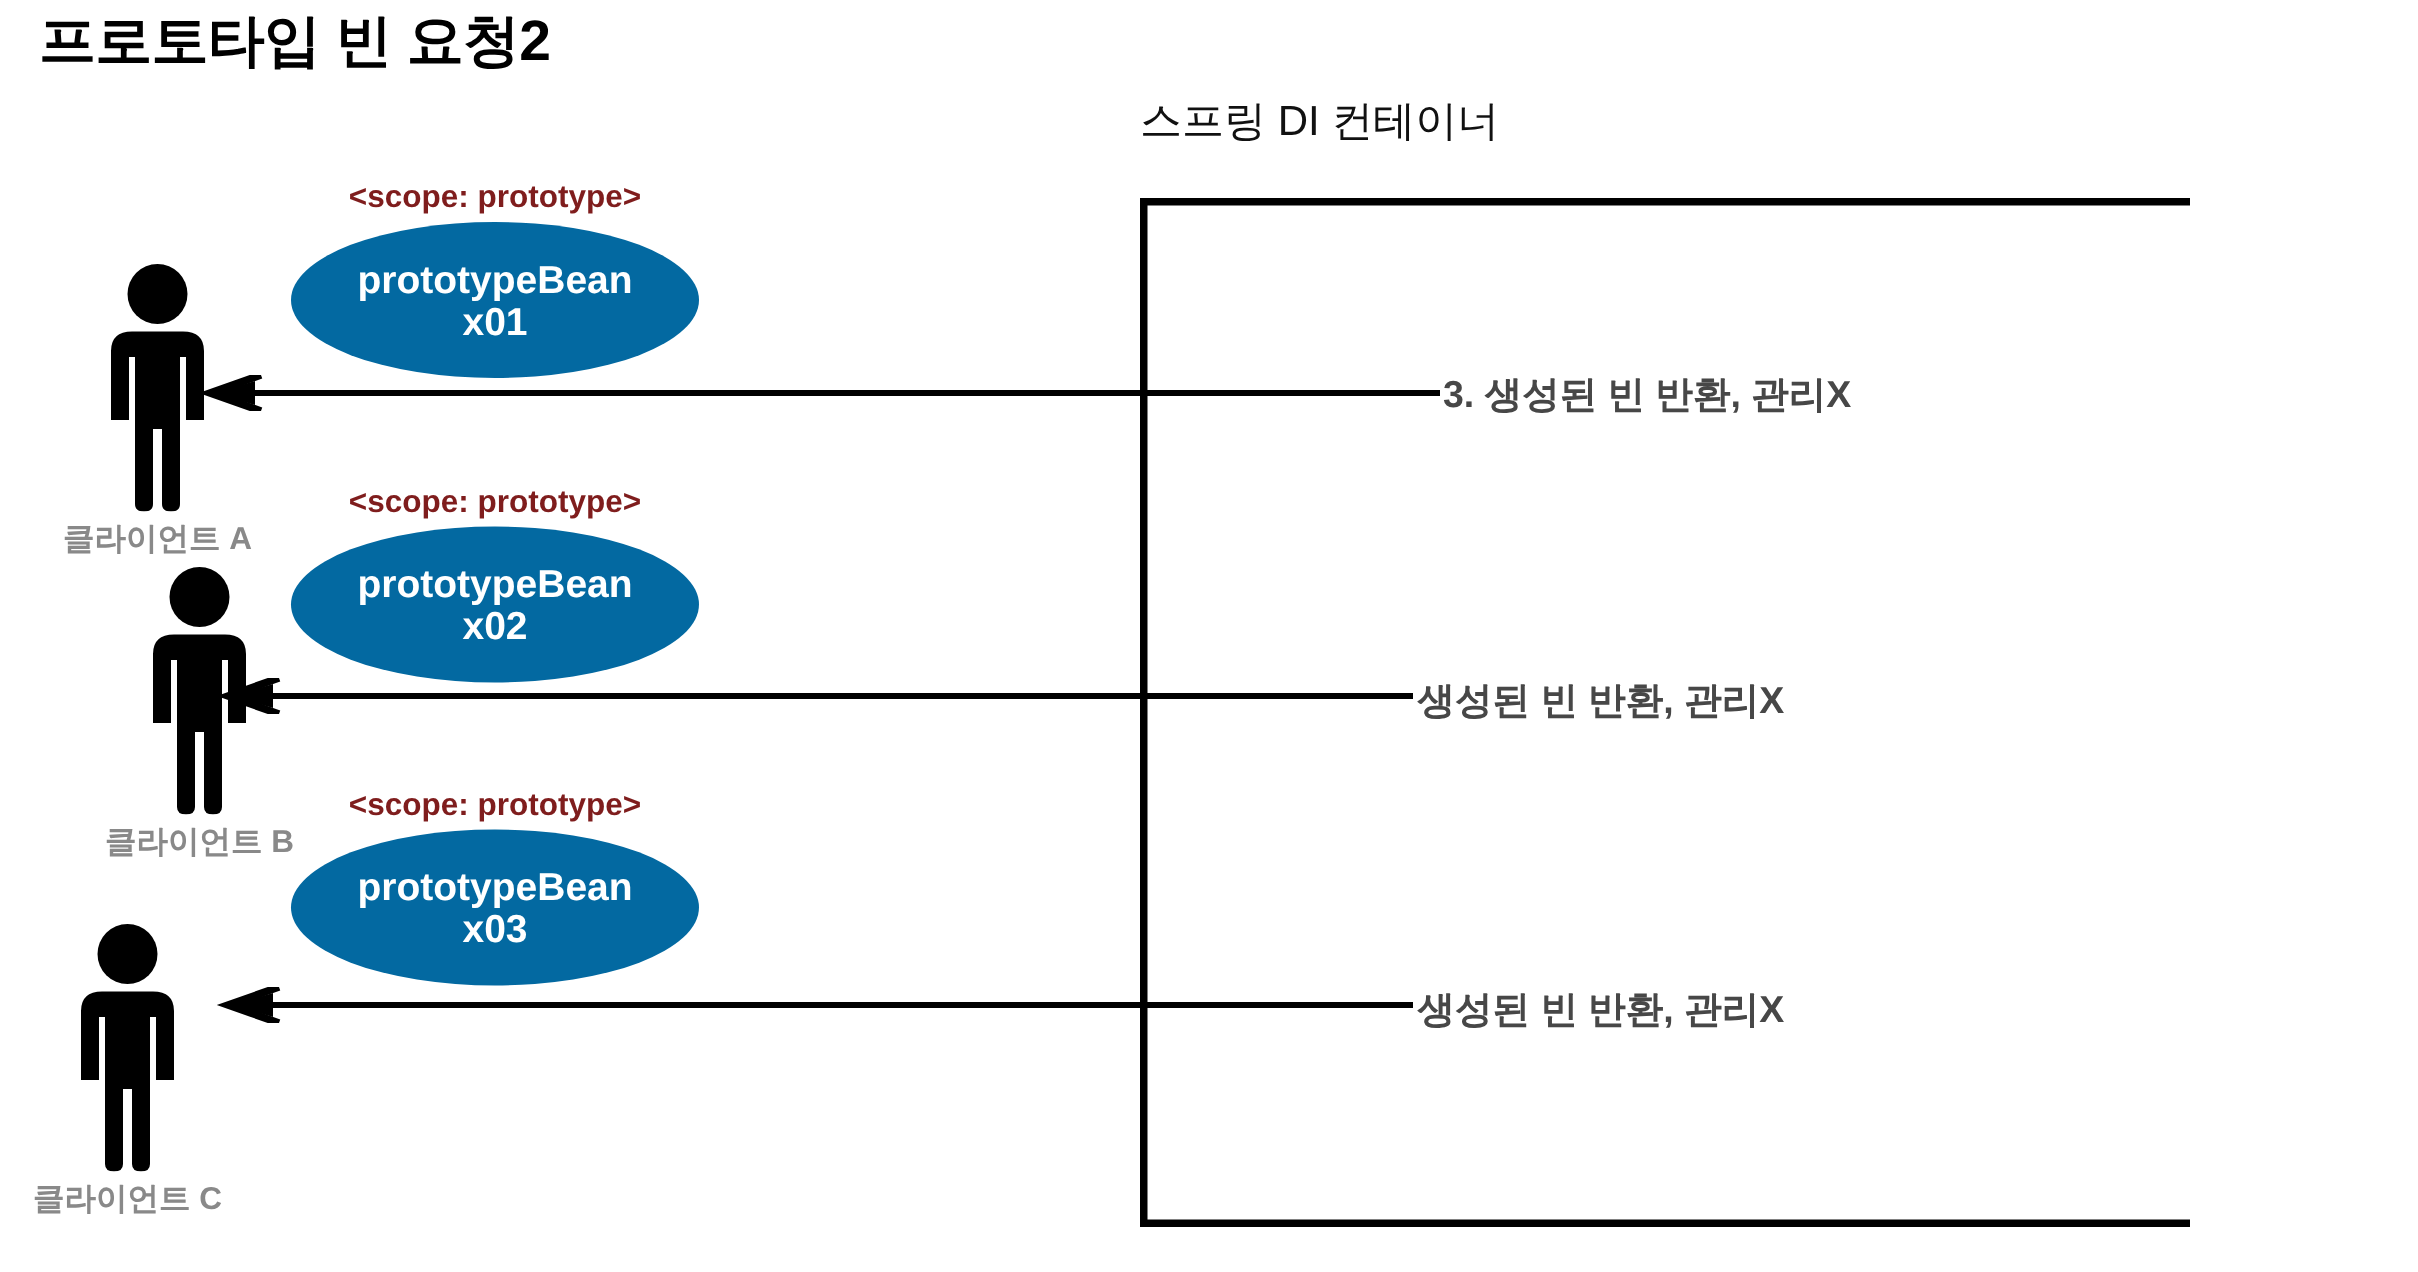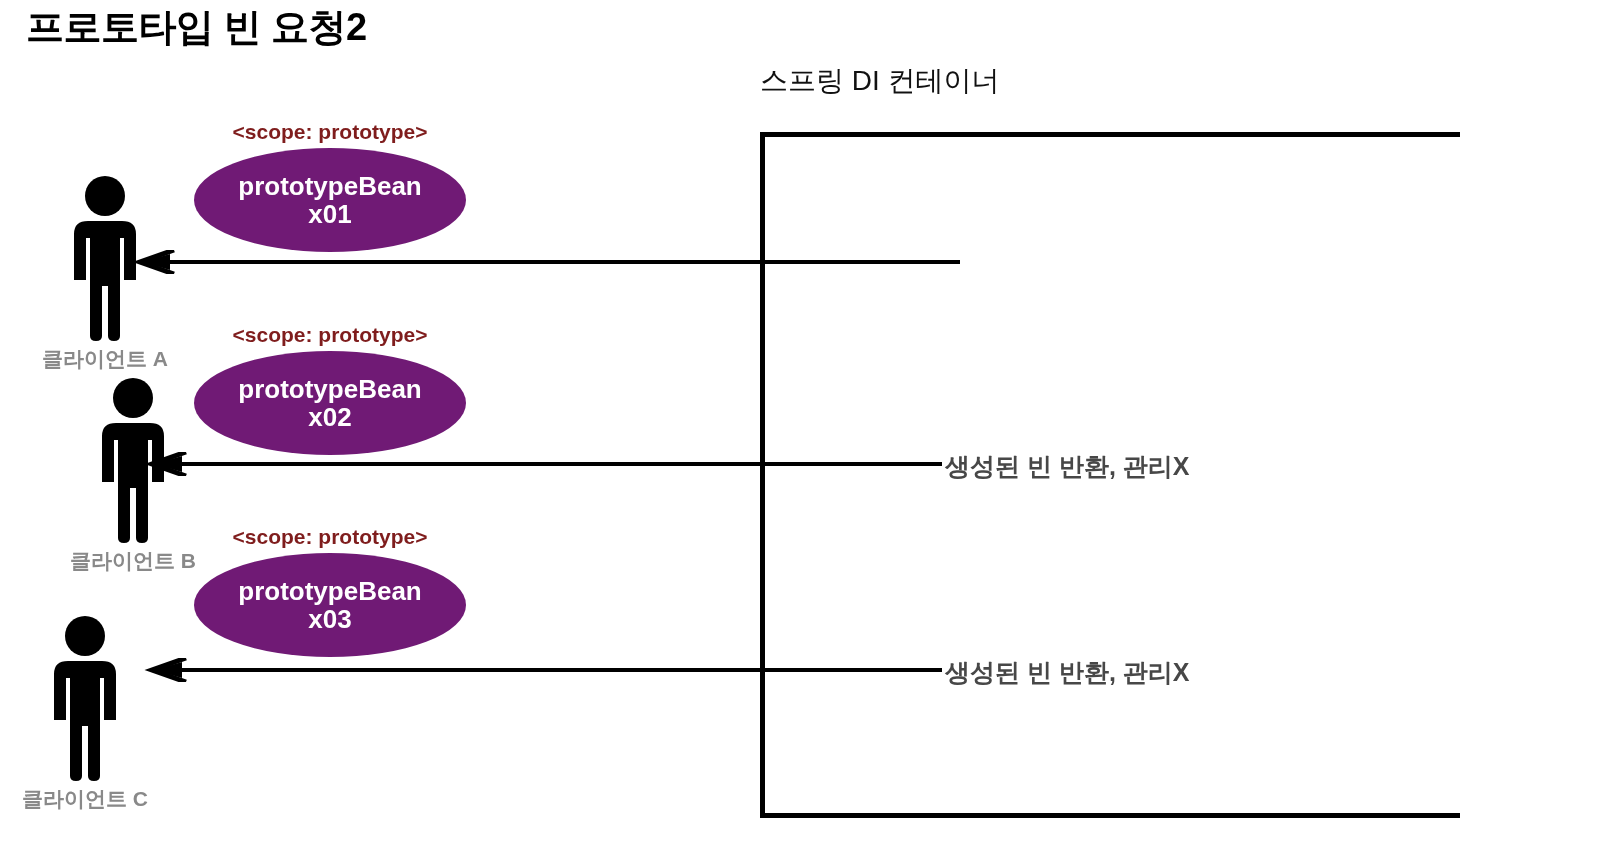--- a/index.html
+++ b/index.html
@@ -82,21 +82,21 @@
     font-weight: bold;
     color: #7f1d1d;
     white-space: nowrap;
     margin-bottom: 4px;
   }
   .bean-ellipse {
     width: 272px;
     height: 104px;
     margin: 0 auto;
     border-radius: 50%;
-    background: #701a75;
+    background: #0369a1;
     display: flex;
     flex-direction: column;
     align-items: center;
     justify-content: center;
     line-height: 1.08;
   }
   .bean-name, .bean-instance {
     color: #ffffff;
     font-size: 26px;
     font-weight: bold;
@@ -175,20 +175,21 @@
     </div>
   </div>
 
   <div class="arrow" style="left:130px; top:250px; width:830px;">
     <svg width="830" height="24" viewBox="0 0 830 24">
       <line x1="30" y1="12" x2="830" y2="12" stroke="#000000" stroke-width="4"></line>
       <polyline points="44,0 10,12 44,24" fill="none" stroke="#000000" stroke-width="5" stroke-linejoin="miter"></polyline>
       <polygon points="40,4 12,12 40,20" fill="#000000"></polygon>
     </svg>
   </div>
+  <div class="arrow-label" style="left:962px; top:246px;">3. 생성된 빈 반환, 관리X</div>
 
   <div class="arrow" style="left:142px; top:452px; width:800px;">
     <svg width="800" height="24" viewBox="0 0 800 24">
       <line x1="30" y1="12" x2="800" y2="12" stroke="#000000" stroke-width="4"></line>
       <polyline points="44,0 10,12 44,24" fill="none" stroke="#000000" stroke-width="5" stroke-linejoin="miter"></polyline>
       <polygon points="40,4 12,12 40,20" fill="#000000"></polygon>
     </svg>
   </div>
   <div class="arrow-label" style="left:945px; top:450px;">생성된 빈 반환, 관리X</div>
 

